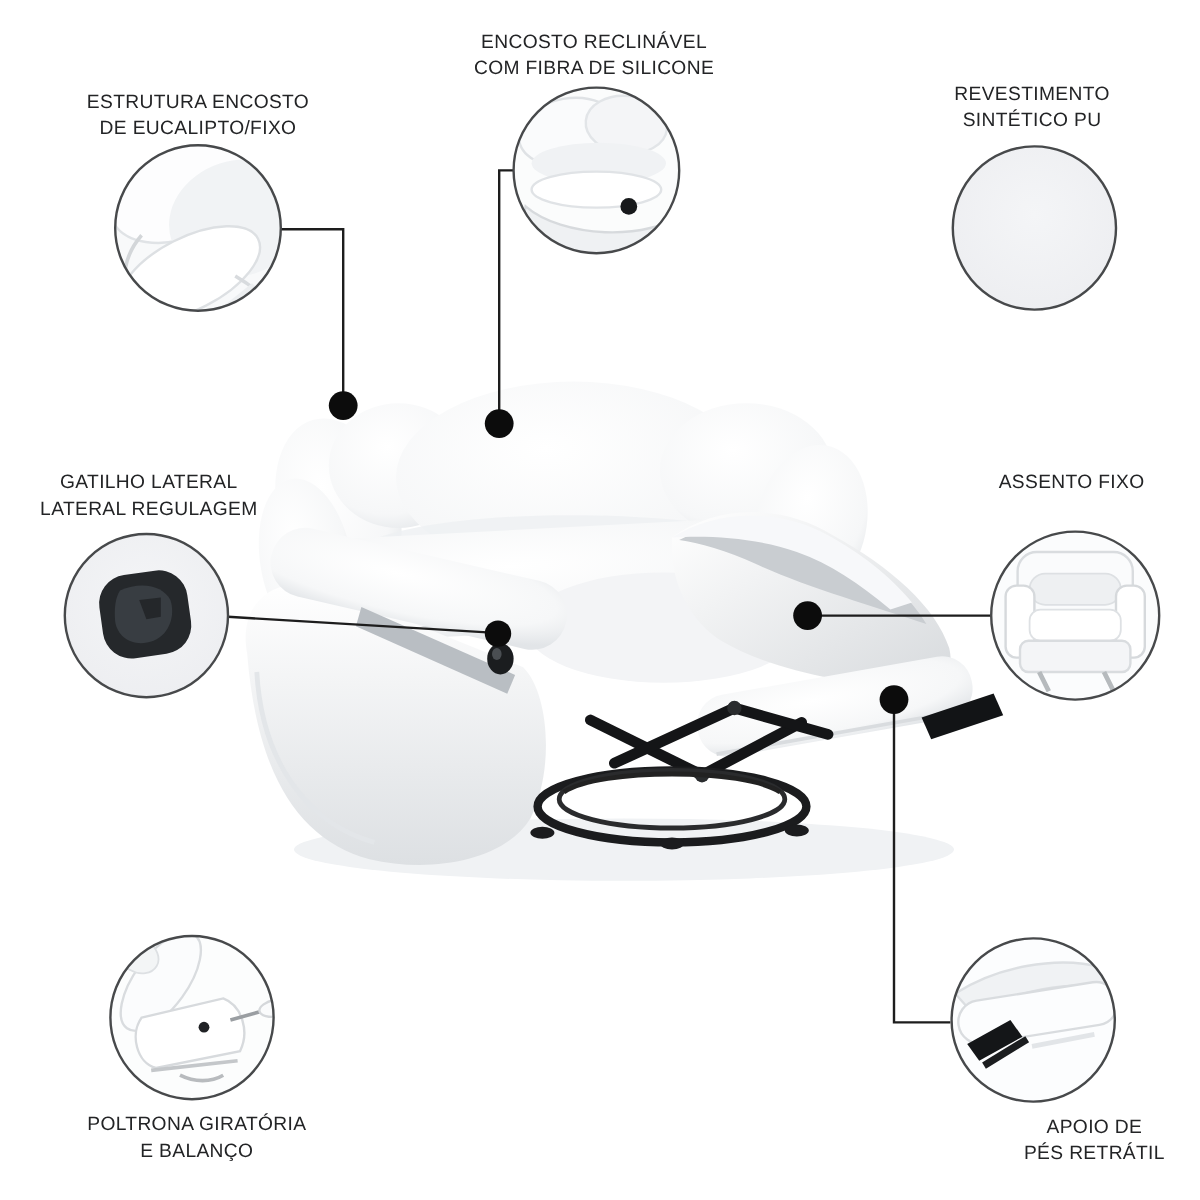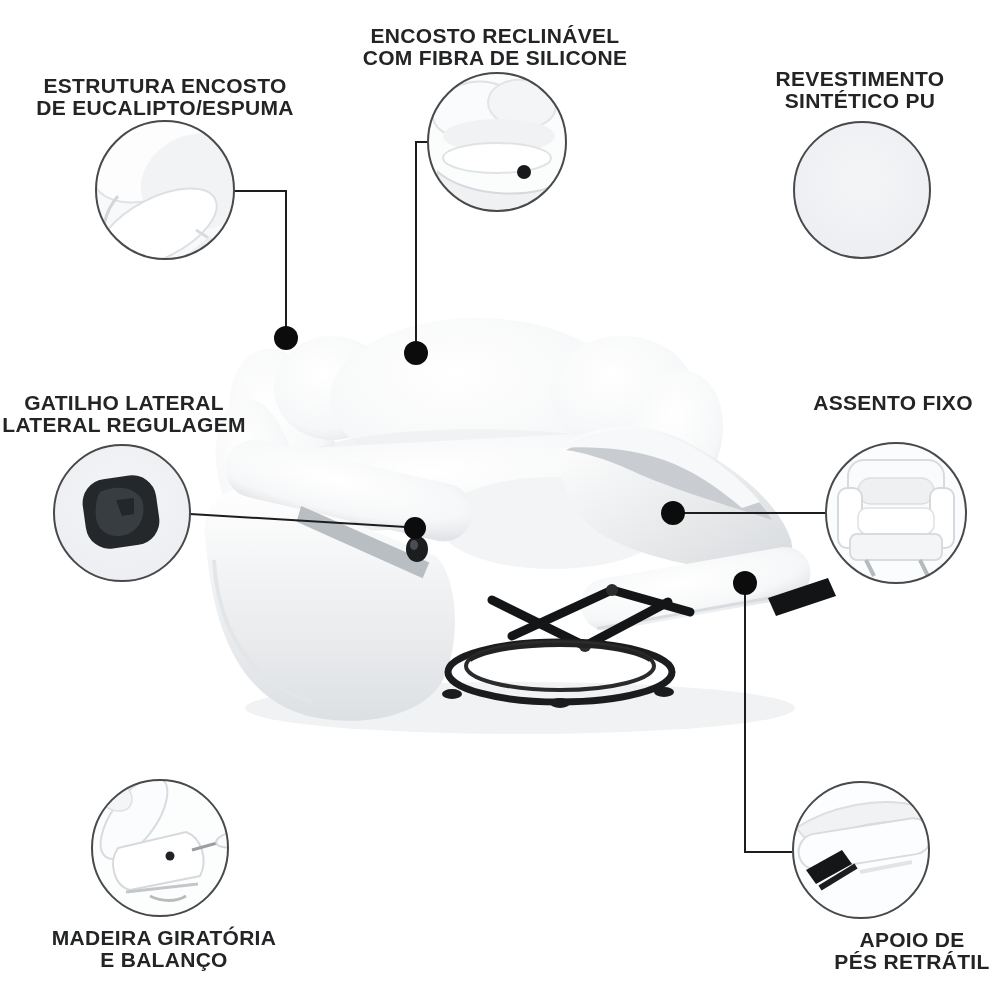--- a/index.html
+++ b/index.html
@@ -5,22 +5,22 @@
   html,body{margin:0;padding:0;}
   body{
     width:1000px;height:1000px;position:relative;overflow:hidden;
     background:#ffffff;
     font-family:"Liberation Sans", sans-serif;
   }
   .stage{position:absolute;inset:0;width:1000px;height:1000px;}
   .callout{
     position:absolute;transform:translateX(-50%);
     text-align:center;white-space:nowrap;
-    color:#232426;font-size:21px;line-height:22px;
-    font-weight:700;letter-spacing:.3px;
+    color:#232426;font-size:16px;line-height:22px;
+    font-weight:400;letter-spacing:.3px;
   }
   .callout .cl{display:block;}
   svg{position:absolute;left:0;top:0;}
 </style>
 </head>
 <body>
 
 <div class="stage">
 
   <svg width="1000" height="1000" viewBox="0 0 1000 1000">
@@ -222,39 +222,39 @@
     </g>
   </svg>
 
   <div class="callout" style="left:495px;top:25px">
     <span class="cl">ENCOSTO RECLINÁVEL</span>
     <span class="cl">COM FIBRA DE SILICONE</span>
   </div>
 
   <div class="callout" style="left:165px;top:75px">
     <span class="cl">ESTRUTURA ENCOSTO</span>
-    <span class="cl">DE EUCALIPTO/ESPUMA</span>
+    <span class="cl">DE EUCALIPTO/FIXO</span>
   </div>
 
   <div class="callout" style="left:860px;top:68px">
     <span class="cl">REVESTIMENTO</span>
     <span class="cl">SINTÉTICO PU</span>
   </div>
 
   <div class="callout" style="left:124px;top:392px">
     <span class="cl">GATILHO LATERAL</span>
     <span class="cl">LATERAL REGULAGEM</span>
   </div>
 
   <div class="callout" style="left:893px;top:392px">
     <span class="cl">ASSENTO FIXO</span>
   </div>
 
   <div class="callout" style="left:164px;top:927px">
-    <span class="cl">MADEIRA GIRATÓRIA</span>
+    <span class="cl">POLTRONA GIRATÓRIA</span>
     <span class="cl">E BALANÇO</span>
   </div>
 
   <div class="callout" style="left:912px;top:929px">
     <span class="cl">APOIO DE</span>
     <span class="cl">PÉS RETRÁTIL</span>
   </div>
 
 </div>
 

